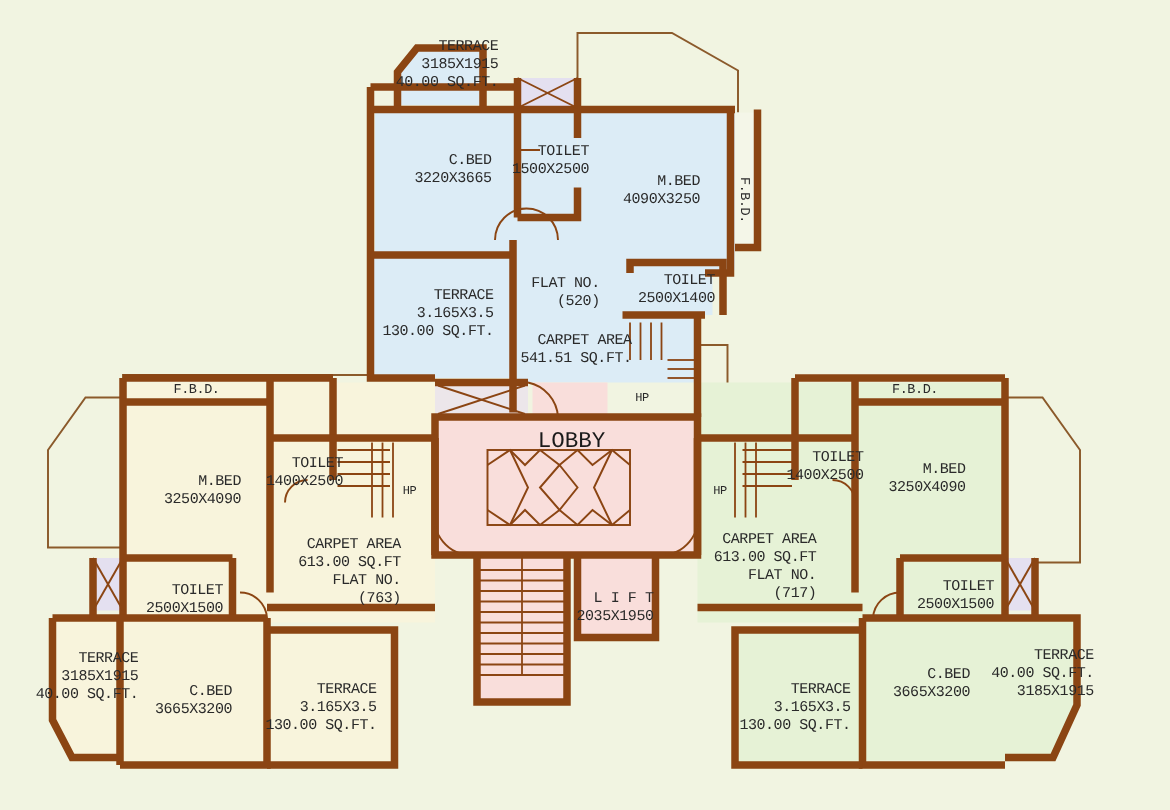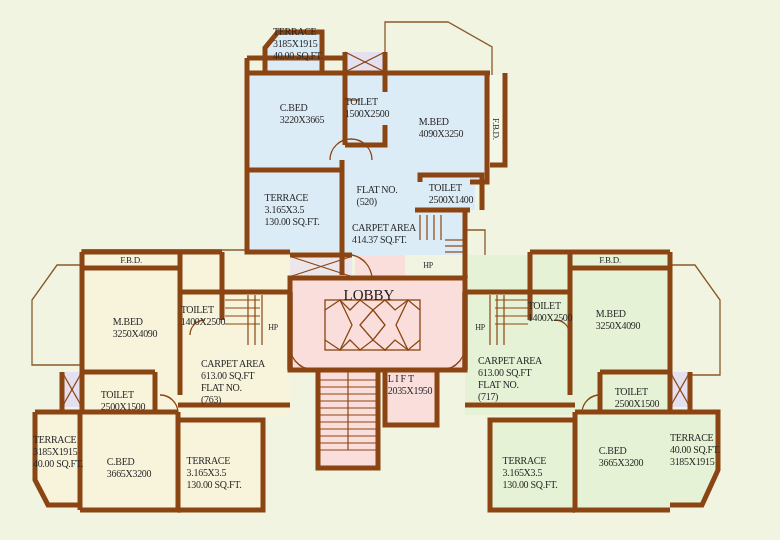--- a/index.html
+++ b/index.html
@@ -1,20 +1,20 @@
 <!DOCTYPE html>
 <html><head>
 <meta charset="utf-8">
 <style>
   html, body { margin:0; padding:0; }
   body { width:780px; height:540px; background:#f1f4e1; overflow:hidden; position:relative; font-family:"DejaVu Sans", sans-serif; }
   svg.plan { position:absolute; left:0; top:0; }
-  .lbl { position:absolute; text-align:left; color:#2a2a2a; font-family:Liberation Serif, serif; font-size:10px; line-height:12px; white-space:nowrap; transform:translateX(-50%); letter-spacing:-0.3px; }
+  .lbl { position:absolute; text-align:right; color:#2a2a2a; font-family:Liberation Mono, monospace; font-size:10px; line-height:12px; white-space:nowrap; transform:translateX(-50%); letter-spacing:-0.3px; }
   .lbl span { display:block; }
-  .lobby { font-size:15px; line-height:16px; color:#1a1a1a; letter-spacing:0; }
+  .lobby { font-size:15px; line-height:16px; color:#1a1a1a; letter-spacing:0;margin-left:12px; }
   .vert { writing-mode:vertical-rl; transform:none; font-size:9px; }
 </style>
 </head>
 <body>
 
 <svg class="plan" width="780" height="540" viewBox="0 0 780 540" xmlns="http://www.w3.org/2000/svg">
 
   <g fill="none" stroke="#8b5a2b" stroke-width="1.3">
     <polyline points="385,73 385,22 448,22 492,47 492,75"></polyline>
     <polyline points="82,265 57,265 32,300 32,365 82,365"></polyline>
@@ -207,21 +207,21 @@
   <span>TERRACE</span>
     <span>3.165X3.5</span>
     <span>130.00 SQ.FT.</span>
 </div>
 <div class="lbl" style="left:377px;top:184px;">
   <span>FLAT NO.</span>
     <span>(520)</span>
 </div>
 <div class="lbl" style="left:384px;top:222px;">
   <span>CARPET AREA</span>
-    <span>414.37 SQ.FT.</span>
+    <span>541.51 SQ.FT.</span>
 </div>
 <div class="lbl" style="left:451px;top:182px;">
   <span>TOILET</span>
     <span>2500X1400</span>
 </div>
 
 <div class="lbl" style="left:131px;top:254px;font-size:9px;">F.B.D.</div>
 <div class="lbl" style="left:135px;top:316px;">
   <span>M.BED</span>
     <span>3250X4090</span>
@@ -283,19 +283,19 @@
     <span>3185X1915</span>
 </div>
 <div class="lbl" style="left:510px;top:355px;">
   <span>CARPET AREA</span>
     <span>613.00 SQ.FT</span>
     <span>FLAT NO.</span>
     <span>(717)</span>
 </div>
 
 <div class="lbl lobby" style="left:369px;top:287px;">LOBBY</div>
-<div class="lbl" style="left:410px;top:373px;">
+<div class="lbl" style="left:410px;top:394px;">
   <span>L I F T</span>
     <span>2035X1950</span>
 </div>
 <div class="lbl" style="left:428px;top:260px;font-size:8px;">HP</div>
 <div class="lbl" style="left:273px;top:322px;font-size:8px;">HP</div>
 <div class="lbl" style="left:480px;top:322px;font-size:8px;">HP</div>
 
 </body></html>

